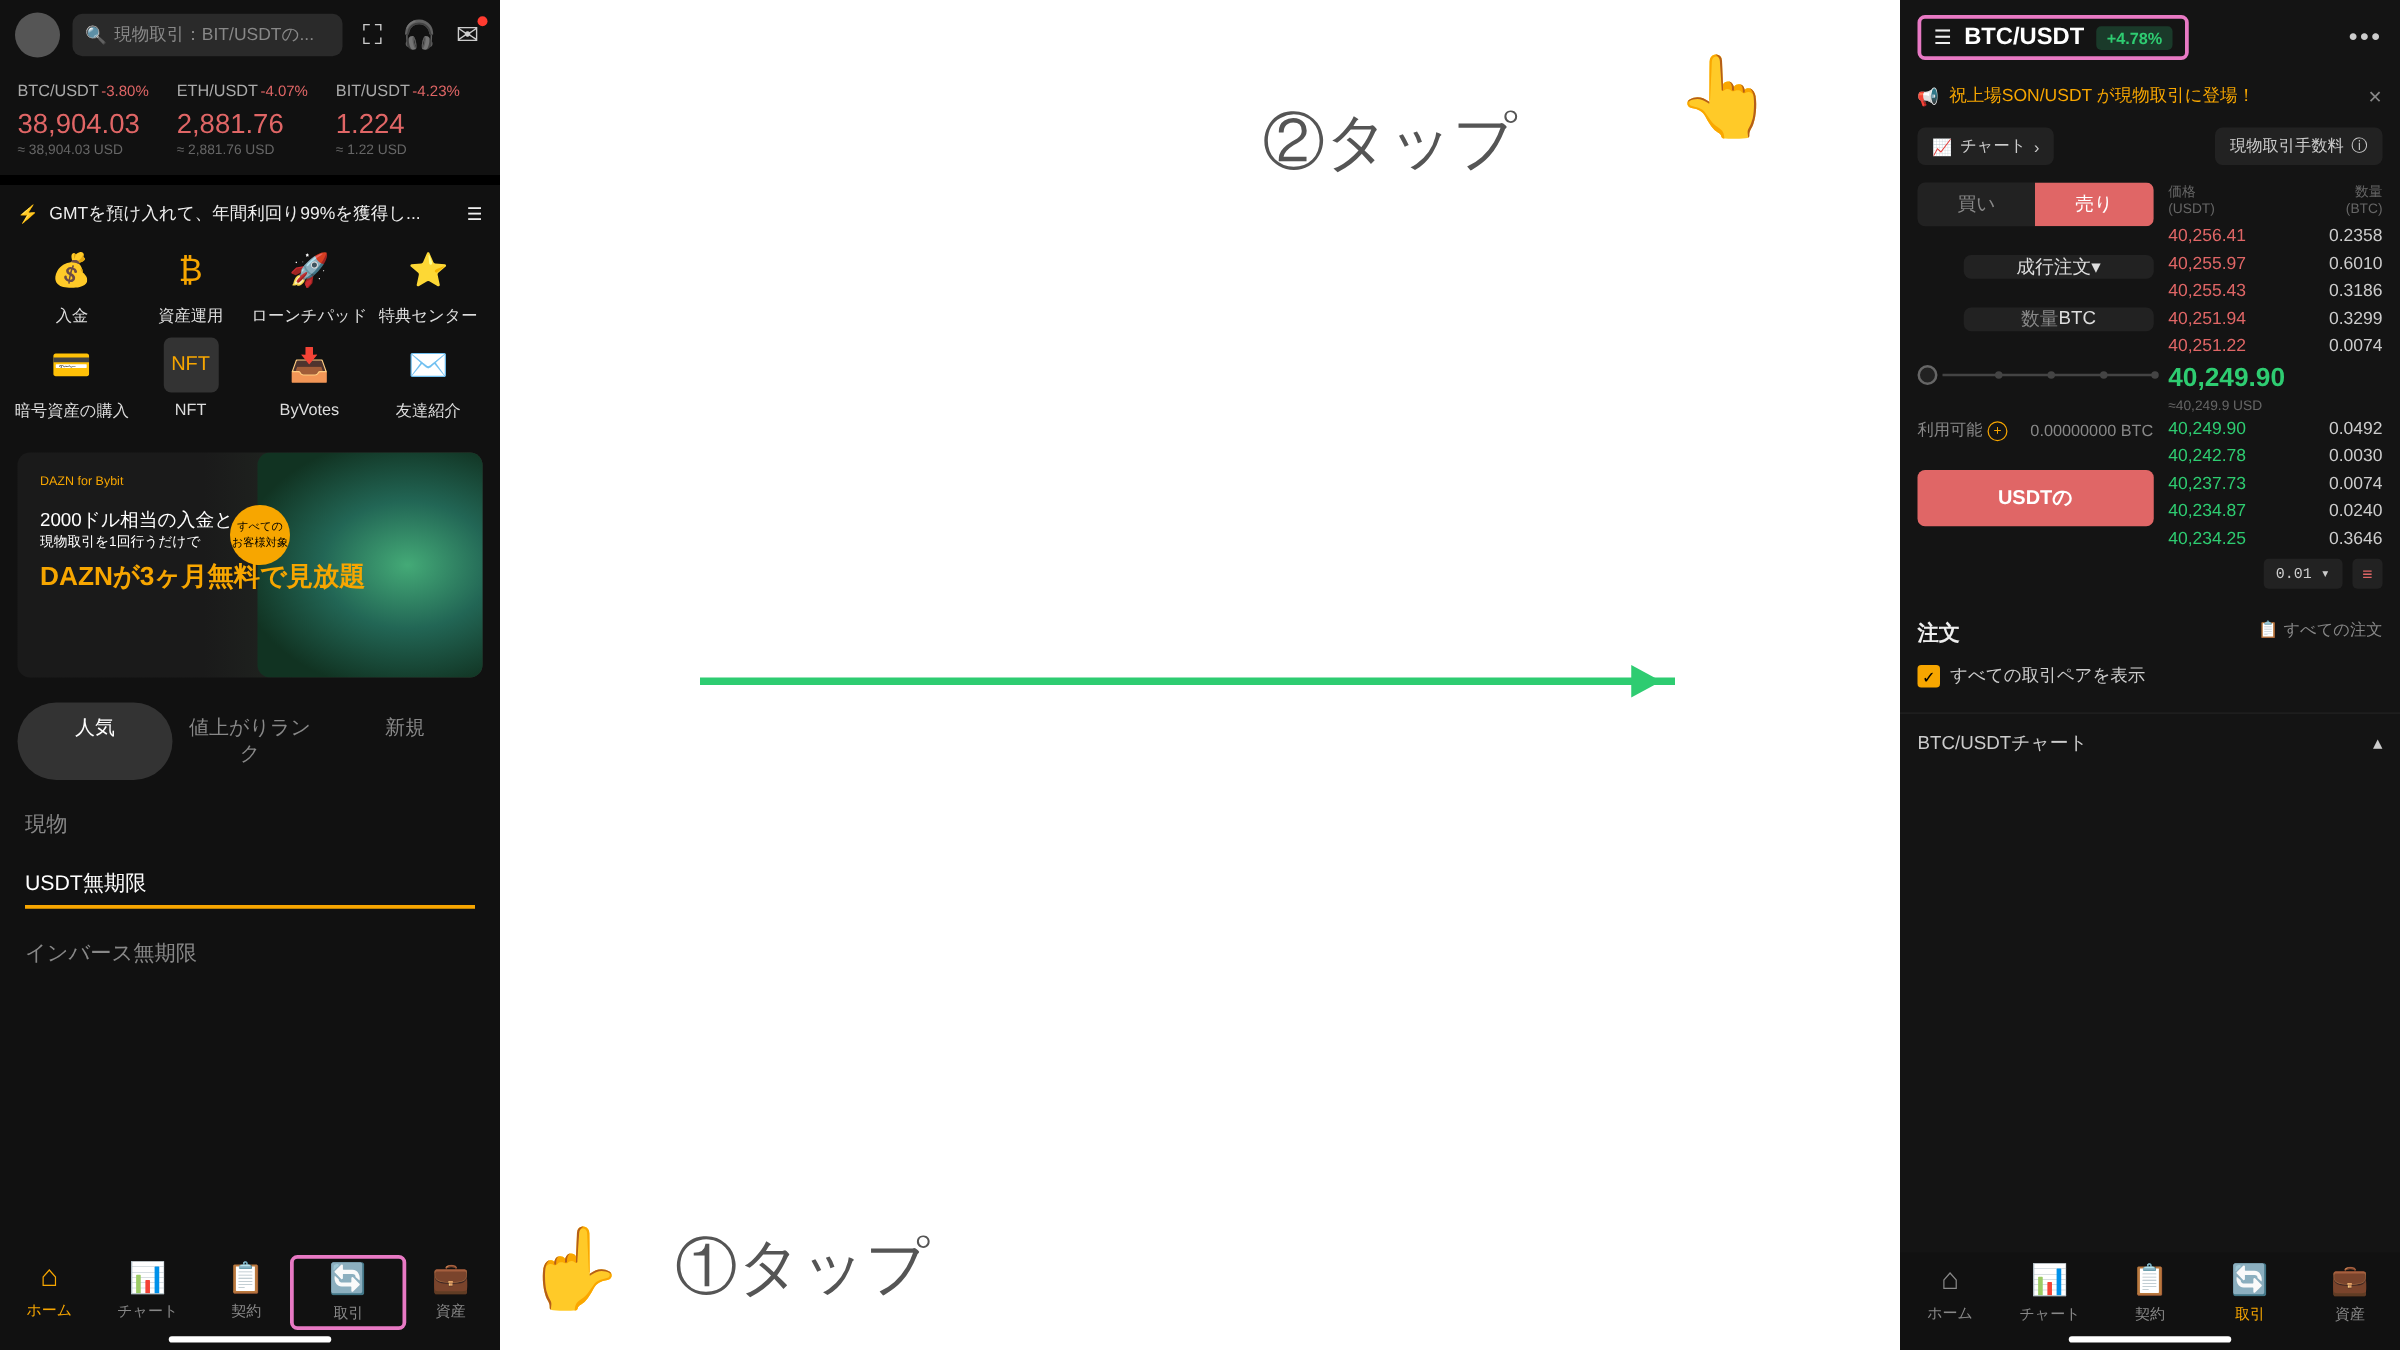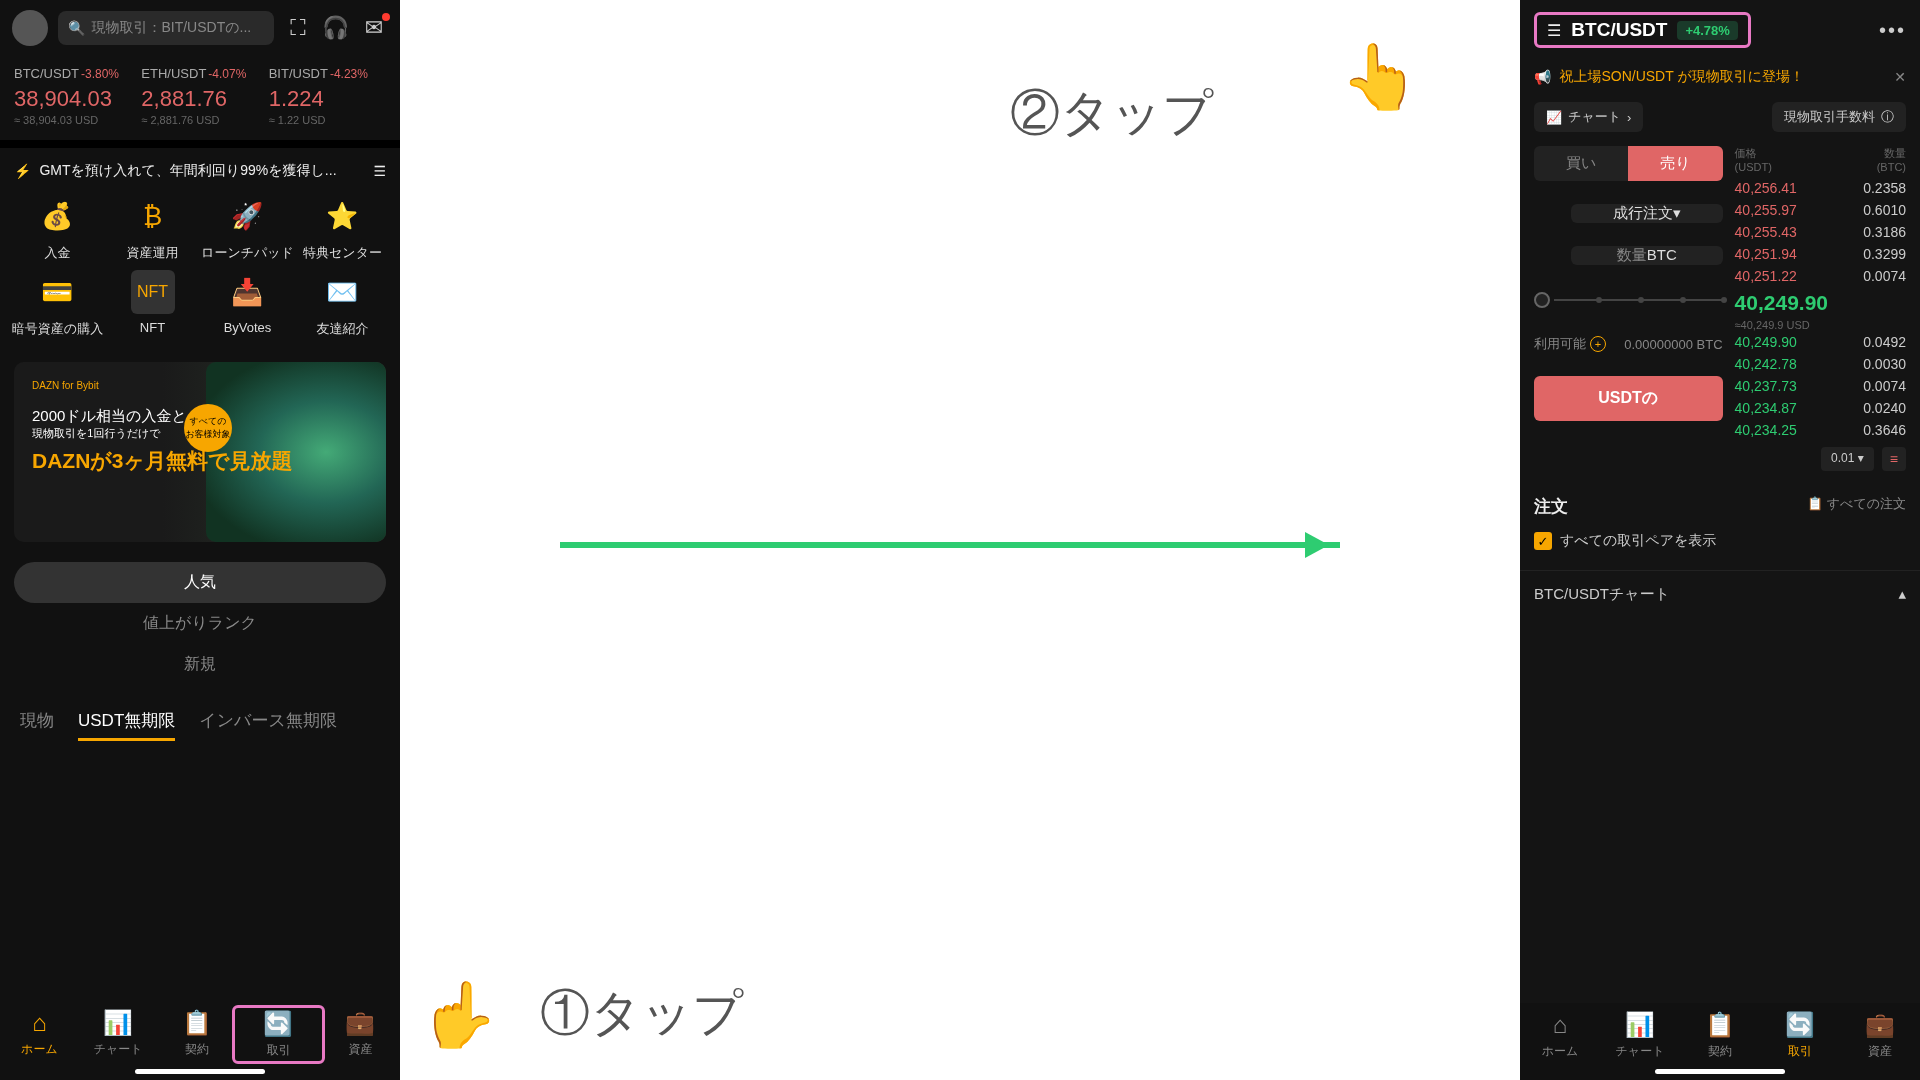--- a/index.html
+++ b/index.html
@@ -25,24 +25,24 @@
 .grid8 { display: grid; grid-template-columns: repeat(4, 1fr); gap: 8px 0; padding: 6px 10px 14px; }
 .gitem { display: flex; flex-direction: column; align-items: center; gap: 6px; font-size: 13px; color: #ddd; }
 .gico { width: 44px; height: 44px; display: flex; align-items: center; justify-content: center; font-size: 26px; color: #f7a600; }
 .promo { margin: 10px 14px; height: 180px; border-radius: 10px; background: linear-gradient(90deg, #1a1a1a 40%, #2d3a2d); padding: 18px; position: relative; overflow: hidden; }
 .promo .stadium { position: absolute; right: -20px; top: 0; width: 200px; height: 100%; background: radial-gradient(ellipse at 60% 50%, #4a7 0%, #265 40%, #132 80%); border-radius: 10px; }
 .promo-t1 { color: #f7a600; font-size: 10px; position: relative; }
 .promo-t2 { color: #fff; font-size: 15px; margin-top: 16px; position: relative; }
 .promo-t3 { color: #fff; font-size: 11px; position: relative; }
 .promo-t4 { color: #f7a600; font-size: 21px; font-weight: 700; margin-top: 6px; position: relative; }
 .badge-circle { position: absolute; left: 170px; top: 42px; width: 48px; height: 48px; background: #f7a600; border-radius: 50%; font-size: 9px; color: #000; display: flex; align-items: center; justify-content: center; text-align: center; }
-.pill-row { display: flex; gap: 0; padding: 10px 14px; flex-direction: column; }
+.pill-row { display: flex; gap: 0; padding: 10px 14px; }
 .pill { flex: 1; text-align: center; padding: 10px; color: #888; font-size: 16px; }
 .pill.active { background: #333; border-radius: 999px; color: #fff; }
-.tabs-l { display: flex; gap: 24px; padding: 14px 20px; font-size: 17px; color: #888; }
+.tabs-l { display: flex; gap: 24px; padding: 14px 20px; font-size: 17px; color: #888; flex-direction: column; }
 .tabs-l .act { color: #fff; border-bottom: 3px solid #f7a600; padding-bottom: 6px; }
 .bottom-nav { position: absolute; bottom: 0; left: 0; right: 0; display: flex; background: #111; padding: 8px 0 20px; }
 .bn-item { flex: 1; display: flex; flex-direction: column; align-items: center; gap: 4px; font-size: 12px; color: #888; }
 .bn-item.act { color: #f7a600; }
 .bn-ico { font-size: 24px; }
 .bn-highlight { border: 3px solid #e879c4; border-radius: 6px; padding: 2px 4px; margin: -4px; }
 .home-indicator { position: absolute; bottom: 6px; left: 50%; transform: translateX(-50%); width: 130px; height: 5px; background: #fff; border-radius: 3px; }
 
 
 .header-r { display: flex; align-items: center; gap: 10px; padding: 12px 14px; }
@@ -69,21 +69,21 @@
 .avail .plus { color: #f7a600; border: 1px solid #f7a600; border-radius: 50%; width: 16px; height: 16px; display: inline-flex; align-items: center; justify-content: center; font-size: 11px; margin-left: 4px; }
 .sell-btn { background: #e06666; color: #fff; text-align: center; padding: 12px; border-radius: 6px; font-size: 16px; font-weight: 600; }
 .ob-hdr { display: flex; justify-content: space-between; font-size: 11px; color: #666; padding-bottom: 4px; }
 .ob-row { display: flex; justify-content: space-between; font-size: 14px; padding: 3px 0; font-variant-numeric: tabular-nums; }
 .ob-row .p-red { color: #e06666; }
 .ob-row .p-green { color: #2ecc71; }
 .ob-row .q { color: #ccc; }
 .ob-mid { color: #2ecc71; font-size: 21px; font-weight: 700; padding: 4px 0; }
 .ob-mid-sub { font-size: 11px; color: #666; }
 .ob-foot { display: flex; justify-content: flex-end; gap: 8px; margin-top: 6px; }
-.ob-sel { background: #222; padding: 4px 10px; border-radius: 4px; font-size: 12px; color: #ccc; }
+.ob-sel { background: #222; padding: 4px 10px; border-radius: 4px; font-size: 12px; color: #ccc; font-family: Liberation Mono, monospace; }
 .ob-ico { background: #222; padding: 4px 8px; border-radius: 4px; color: #e06666; font-size: 14px; }
 .orders-hdr { display: flex; justify-content: space-between; padding: 18px 14px 10px; font-size: 17px; font-weight: 600; }
 .orders-hdr .all { font-size: 13px; color: #888; font-weight: 400; }
 .chk-row { display: flex; align-items: center; gap: 8px; padding: 4px 14px 20px; color: #ccc; font-size: 14px; }
 .chk { width: 18px; height: 18px; background: #f7a600; border-radius: 3px; display: flex; align-items: center; justify-content: center; color: #000; font-size: 13px; }
 .chart-expand { display: flex; justify-content: space-between; padding: 14px; font-size: 15px; color: #ccc; border-top: 1px solid #222; }
 
 
 .tap1 { position: absolute; left: 540px; top: 980px; font-size: 50px; color: #555; }
 .tap2 { position: absolute; left: 1010px; top: 80px; font-size: 50px; color: #555; }

